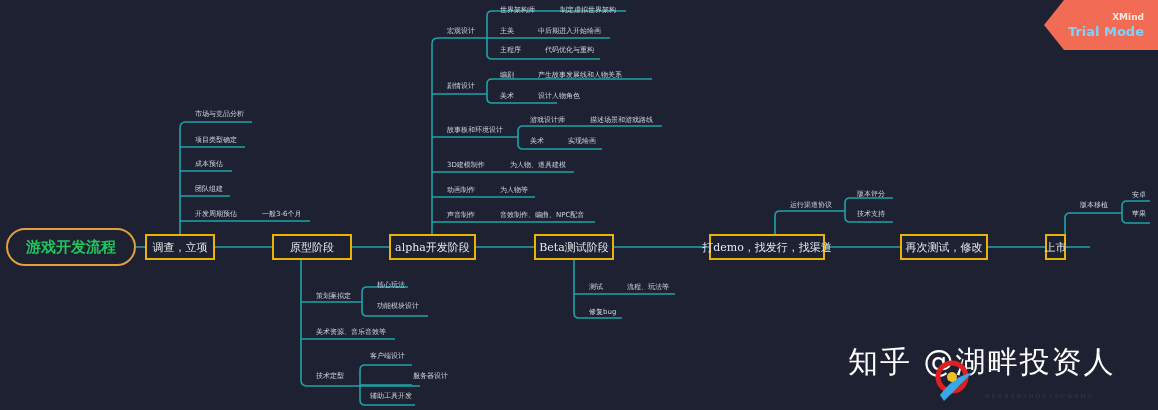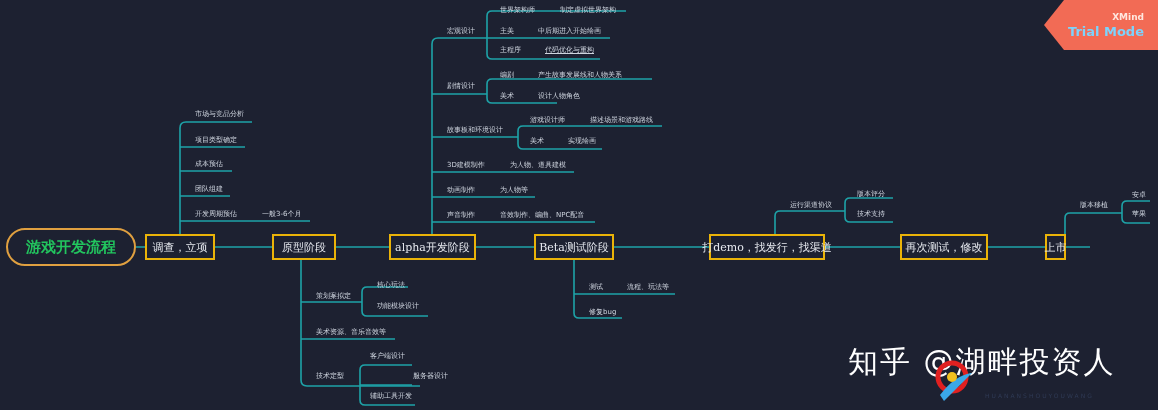--- a/index.html
+++ b/index.html
@@ -68,21 +68,21 @@
   </g>
 </svg>
 
 <div class="root">
   <span>游戏开发流程</span>
 </div>
 
 <div class="stage" style="left:145px;top:234px;width:70px;">
     <span>调查，立项</span>
   </div>
-<div class="stage" style="left:272px;top:234px;width:64px;">
+<div class="stage" style="left:272px;top:234px;width:80px;">
     <span>原型阶段</span>
   </div>
 <div class="stage" style="left:389px;top:234px;width:87px;">
     <span>alpha开发阶段</span>
   </div>
 <div class="stage" style="left:534px;top:234px;width:80px;">
     <span>Beta测试阶段</span>
   </div>
 <div class="stage" style="left:709px;top:234px;width:116px;">
     <span>打demo，找发行，找渠道</span>
@@ -109,21 +109,21 @@
 <div class="lbl" style="left:370px;top:352px;">客户端设计</div>
 <div class="lbl" style="left:370px;top:372px;padding-left:43px;">服务器设计</div>
 <div class="lbl" style="left:370px;top:392px;">辅助工具开发</div>
 
 <div class="lbl" style="left:447px;top:27px;">宏观设计</div>
 <div class="lbl" style="left:500px;top:6px;">世界架构师</div>
 <div class="lbl" style="left:560px;top:6px;">制定虚拟世界架构</div>
 <div class="lbl" style="left:500px;top:27px;">主美</div>
 <div class="lbl" style="left:538px;top:27px;">中后期进入开始绘画</div>
 <div class="lbl" style="left:500px;top:46px;">主程序</div>
-<div class="lbl" style="left:545px;top:46px;text-decoration:underline;">代码优化与重构</div>
+<div class="lbl" style="left:545px;top:46px;">代码优化与重构</div>
 
 <div class="lbl" style="left:447px;top:82px;">剧情设计</div>
 <div class="lbl" style="left:500px;top:71px;">编剧</div>
 <div class="lbl" style="left:538px;top:71px;">产生故事发展线和人物关系</div>
 <div class="lbl" style="left:500px;top:92px;">美术</div>
 <div class="lbl" style="left:538px;top:92px;">设计人物角色</div>
 
 <div class="lbl" style="left:447px;top:126px;">故事板和环境设计</div>
 <div class="lbl" style="left:530px;top:116px;">游戏设计师</div>
 <div class="lbl" style="left:590px;top:116px;">描述场景和游戏路线</div>

